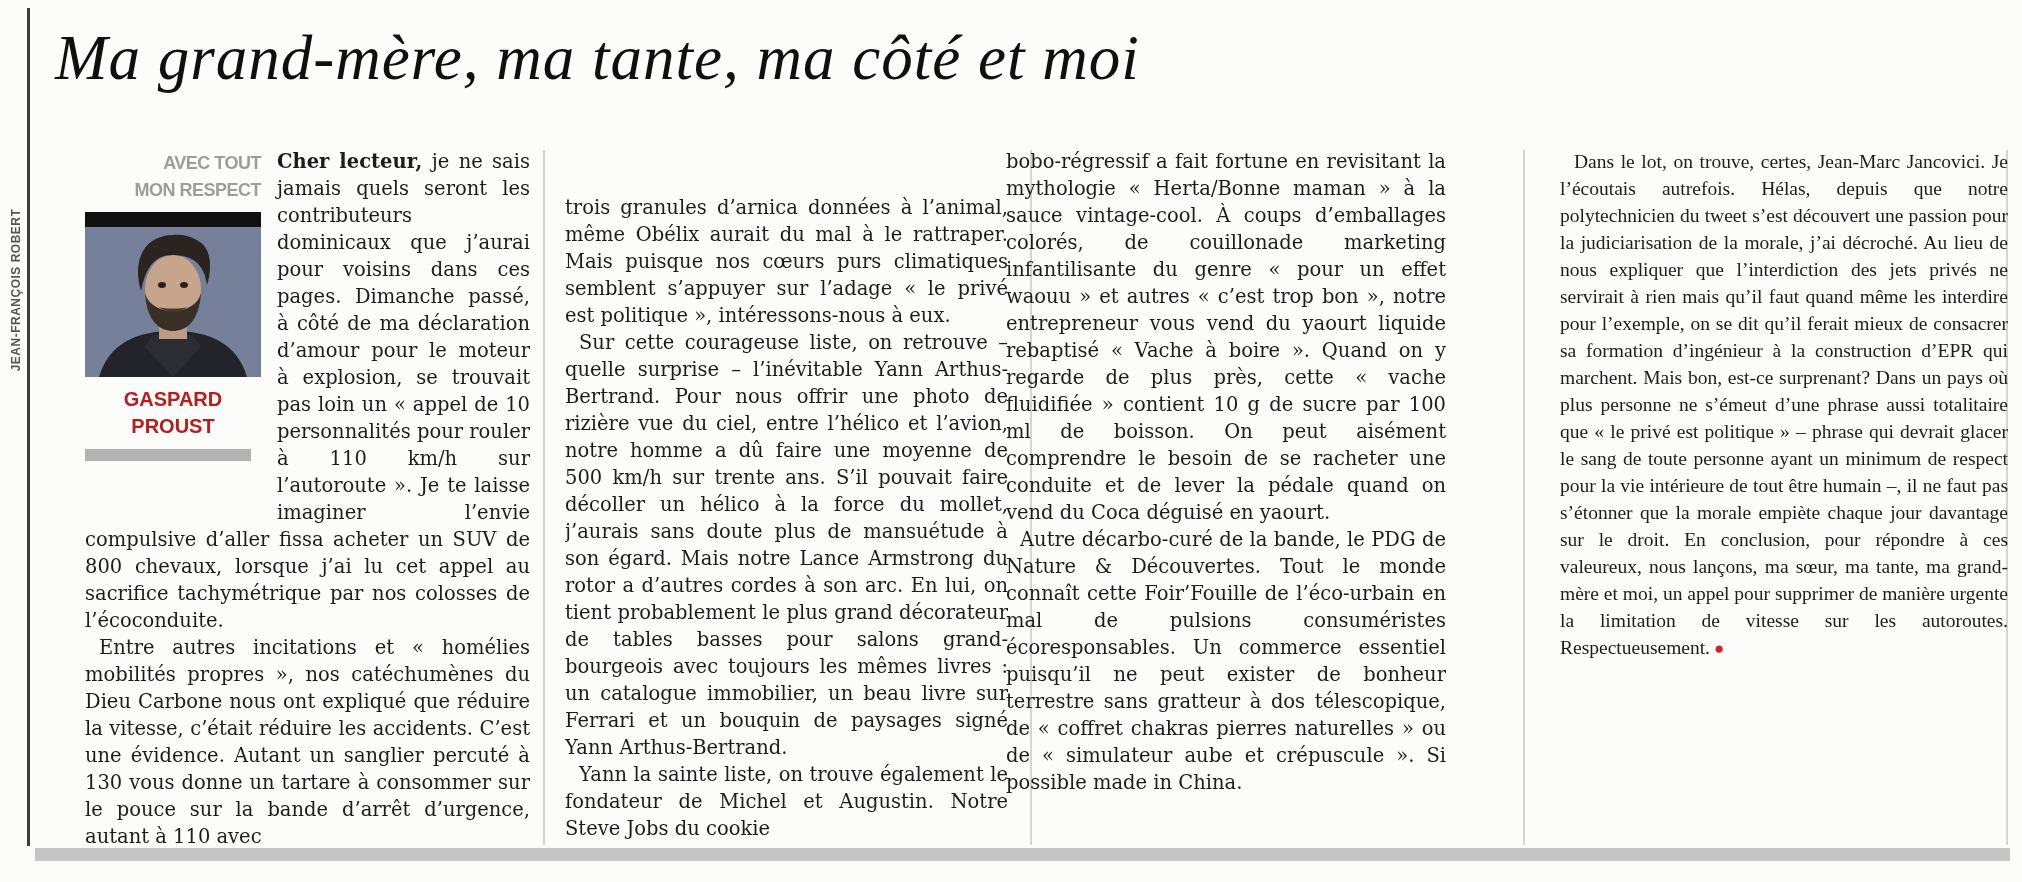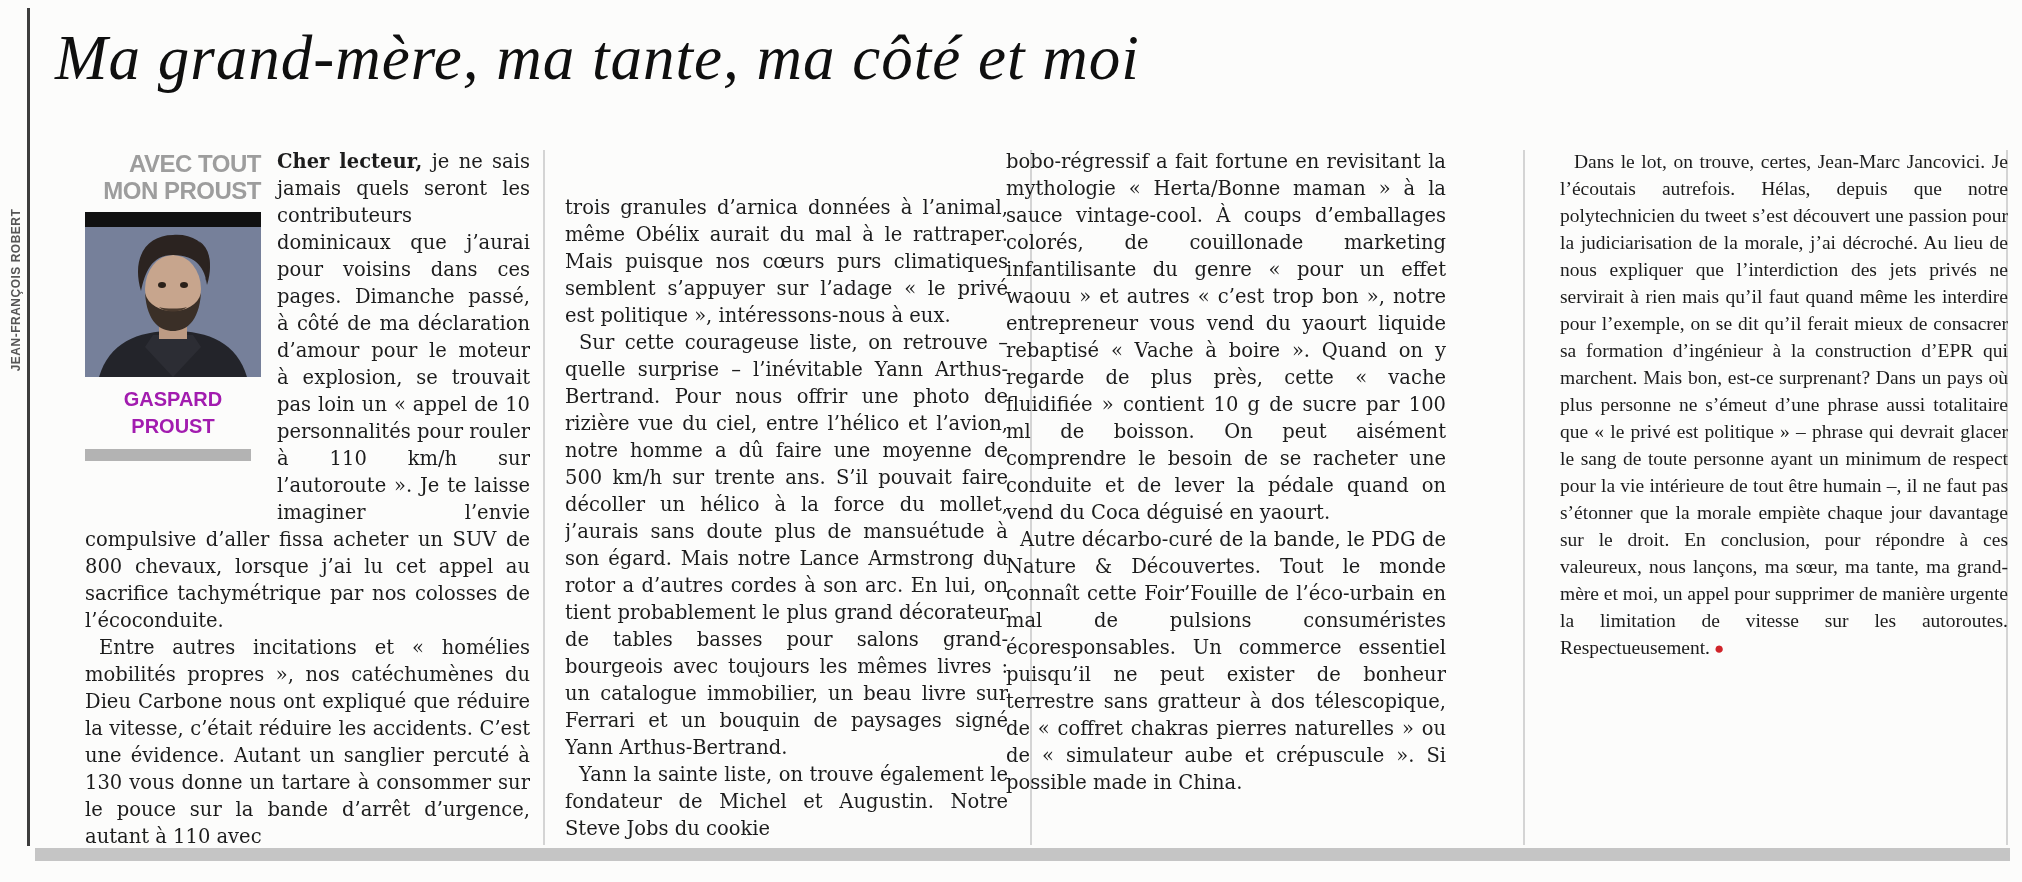--- a/index.html
+++ b/index.html
@@ -41,29 +41,29 @@
   .vd3 { left:1523px; } .vd4 { left:2006px; }
   .bottom-bar {
     position:absolute; left:35px; top:848px; width:1975px; height:13px;
     background:#c5c5c5;
   }
   .author-block {
     float:left; width:176px; height:352px; margin-right:16px;
   }
   .kicker {
     font-family:"Liberation Sans", sans-serif; font-weight:bold;
-    font-size:24px; line-height:27px; color:#9d9d9d; text-align:right;
+    font-size:18px; line-height:27px; color:#9d9d9d; text-align:right;
     letter-spacing:-0.5px; margin-bottom:8px; margin-top:2px;
   }
   .photo-frame { width:176px; }
   .photo-topbar { height:15px; background:#111111; }
   .photo-frame svg { display:block; }
   .author {
     font-family:"Liberation Sans", sans-serif; font-weight:bold;
-    font-size:20px; color:#a21caf; text-align:center; letter-spacing:0;
+    font-size:20px; color:#b91c1c; text-align:center; letter-spacing:0;
     margin-top:9px;
   }
   .stripe {
     height:12px; background:#b3b3b3; margin-top:9px;
     margin-left:-22px; width:188px;
   }
   .lead { font-weight:bold; }
   .end-dot { color:#d0242a; font-size:17px; margin-left:4px; }
 </style>
 </head>
@@ -79,21 +79,21 @@
 
   <div class="vdiv vd1"></div>
   <div class="vdiv vd2"></div>
   <div class="vdiv vd3"></div>
   <div class="vdiv vd4"></div>
 
   <div class="col col1">
     <div class="author-block">
       <div class="kicker">
         <span>AVEC TOUT</span><br>
-        <span>MON PROUST</span>
+        <span>MON RESPECT</span>
       </div>
       <div class="photo-frame">
         <div class="photo-topbar"></div>
         <svg width="176" height="150" viewBox="0 0 176 150">
           <rect width="176" height="150" fill="#76809a"></rect>
           <path d="M14,150 C24,116 52,104 88,104 C124,104 152,116 162,150 Z" fill="#23242a"></path>
           <path d="M60,120 L88,150 L116,120 L108,108 L68,108 Z" fill="#2c2d34"></path>
           <rect x="74" y="88" width="28" height="24" fill="#bd9b84"></rect>
           <ellipse cx="88" cy="62" rx="28" ry="34" fill="#c7a58d"></ellipse>
           <path d="M60,66 C62,96 76,104 88,104 C100,104 114,96 116,66 C110,90 66,90 60,66 Z" fill="#3a2f27"></path>

